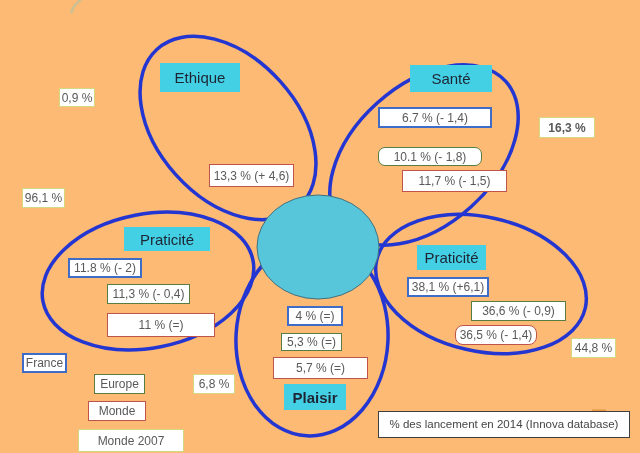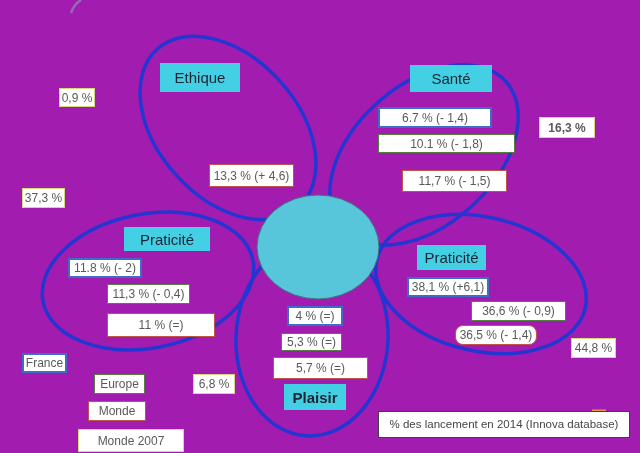--- a/index.html
+++ b/index.html
@@ -1,17 +1,17 @@
 <!DOCTYPE html>
 <html><head>
 <meta charset="utf-8">
 <style>
   html,body{margin:0;padding:0;background:#fff;}
   .canvas{
-    position:relative;width:640px;height:453px;background:#a21caf;overflow:hidden;
+    position:relative;width:640px;height:453px;background:#fdba74;overflow:hidden;
     font-family:"Liberation Sans", sans-serif;
   }
   .layer{position:absolute;left:0;top:0;width:640px;height:453px;}
   .box{
     position:absolute;display:flex;align-items:center;justify-content:center;
     box-sizing:border-box;background:#ffffff;color:#595959;font-size:12px;
     white-space:nowrap;line-height:1;
   }
   .petal-title{
     position:absolute;display:flex;align-items:center;justify-content:center;
@@ -47,29 +47,29 @@
 
     <line x1="592" y1="410.5" x2="606" y2="410.5" stroke="#e5953f" stroke-width="2"></line>
   </svg>
 
   <div class="petal-title" style="left:160px;top:63px;width:80px;height:29px;">Ethique</div>
   <div class="box b-monde" style="left:209px;top:164px;width:85px;height:23px;">13,3 % (+ 4,6)</div>
   <div class="box b-m2007" style="left:59px;top:88px;width:36px;height:19px;">0,9 %</div>
 
   <div class="petal-title" style="left:410px;top:65px;width:82px;height:27px;">Santé</div>
   <div class="box b-france" style="left:378px;top:107px;width:114px;height:21px;">6.7 % (- 1,4)</div>
-  <div class="box b-europe" style="left:378px;top:134px;width:137px;height:19px;">10.1 % (- 1,8)</div>
+  <div class="box b-europe" style="left:378px;top:147px;width:104px;height:19px;border-radius:7px;">10.1 % (- 1,8)</div>
   <div class="box b-monde" style="left:358px;top:170px;width:105px;height:22px;margin-left:44px;">11,7 % (- 1,5)</div>
   <div class="box b-m2007" style="left:539px;top:117px;width:56px;height:21px;font-weight:bold;">16,3 %</div>
 
   <div class="petal-title" style="left:124px;top:227px;width:86px;height:24px;">Praticité</div>
   <div class="box b-france" style="left:68px;top:258px;width:74px;height:20px;">11.8 % (- 2)</div>
   <div class="box b-europe" style="left:107px;top:284px;width:83px;height:20px;">11,3 % (- 0,4)</div>
   <div class="box b-monde" style="left:107px;top:313px;width:108px;height:24px;">11 % (=)</div>
-  <div class="box b-m2007" style="left:22px;top:188px;width:43px;height:20px;">37,3 %</div>
+  <div class="box b-m2007" style="left:22px;top:188px;width:43px;height:20px;">96,1 %</div>
 
   <div class="petal-title" style="left:417px;top:245px;width:69px;height:25px;">Praticité</div>
   <div class="box b-france" style="left:407px;top:277px;width:82px;height:20px;">38,1 % (+6,1)</div>
   <div class="box b-europe" style="left:471px;top:301px;width:95px;height:20px;">36,6 % (- 0,9)</div>
   <div class="box b-monde" style="left:455px;top:325px;width:82px;height:20px;border-radius:8px;">36,5 % (- 1,4)</div>
   <div class="box b-m2007" style="left:571px;top:338px;width:45px;height:20px;">44,8 %</div>
 
   <div class="box b-france" style="left:287px;top:306px;width:56px;height:20px;">4 % (=)</div>
   <div class="box b-europe" style="left:281px;top:333px;width:61px;height:18px;">5,3 % (=)</div>
   <div class="box b-monde" style="left:273px;top:357px;width:95px;height:22px;">5,7 % (=)</div>

